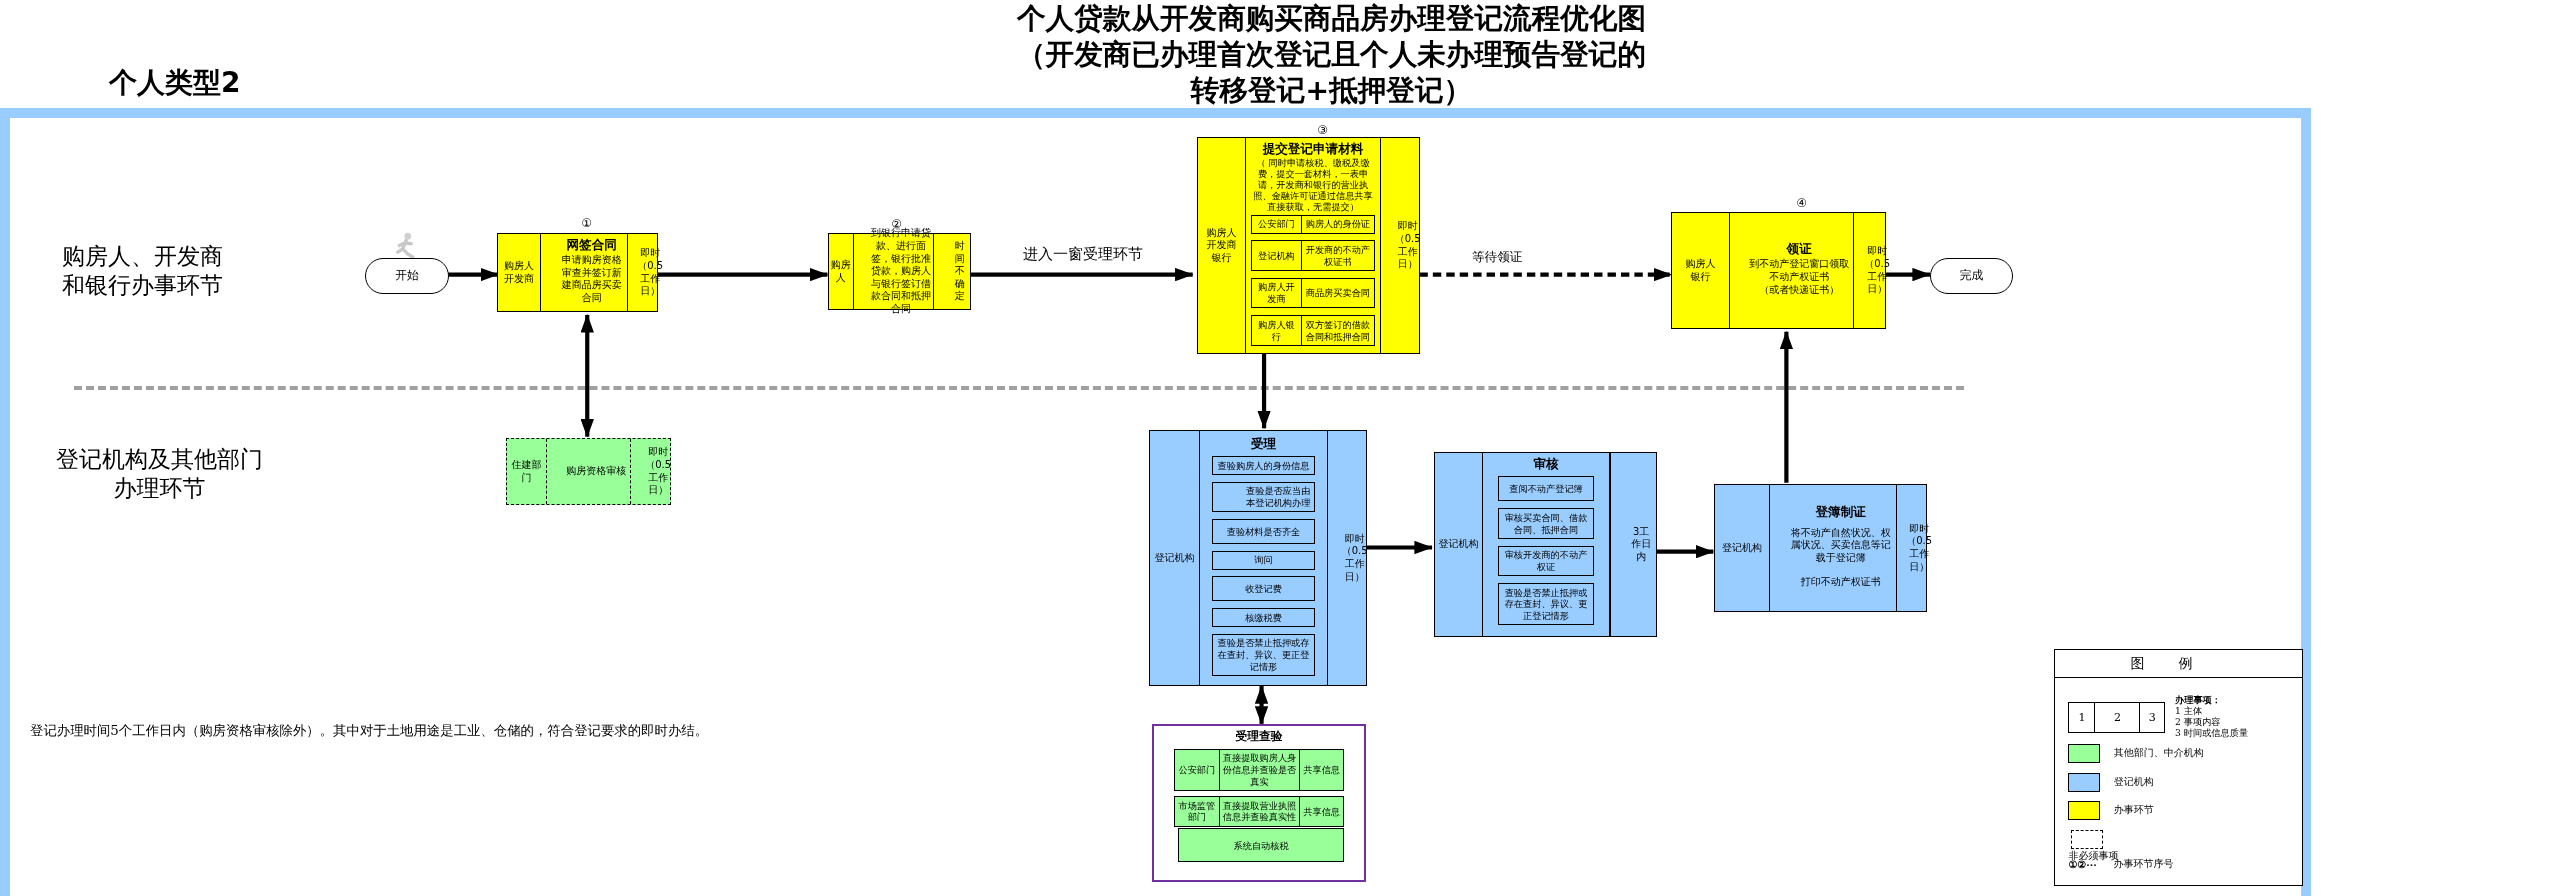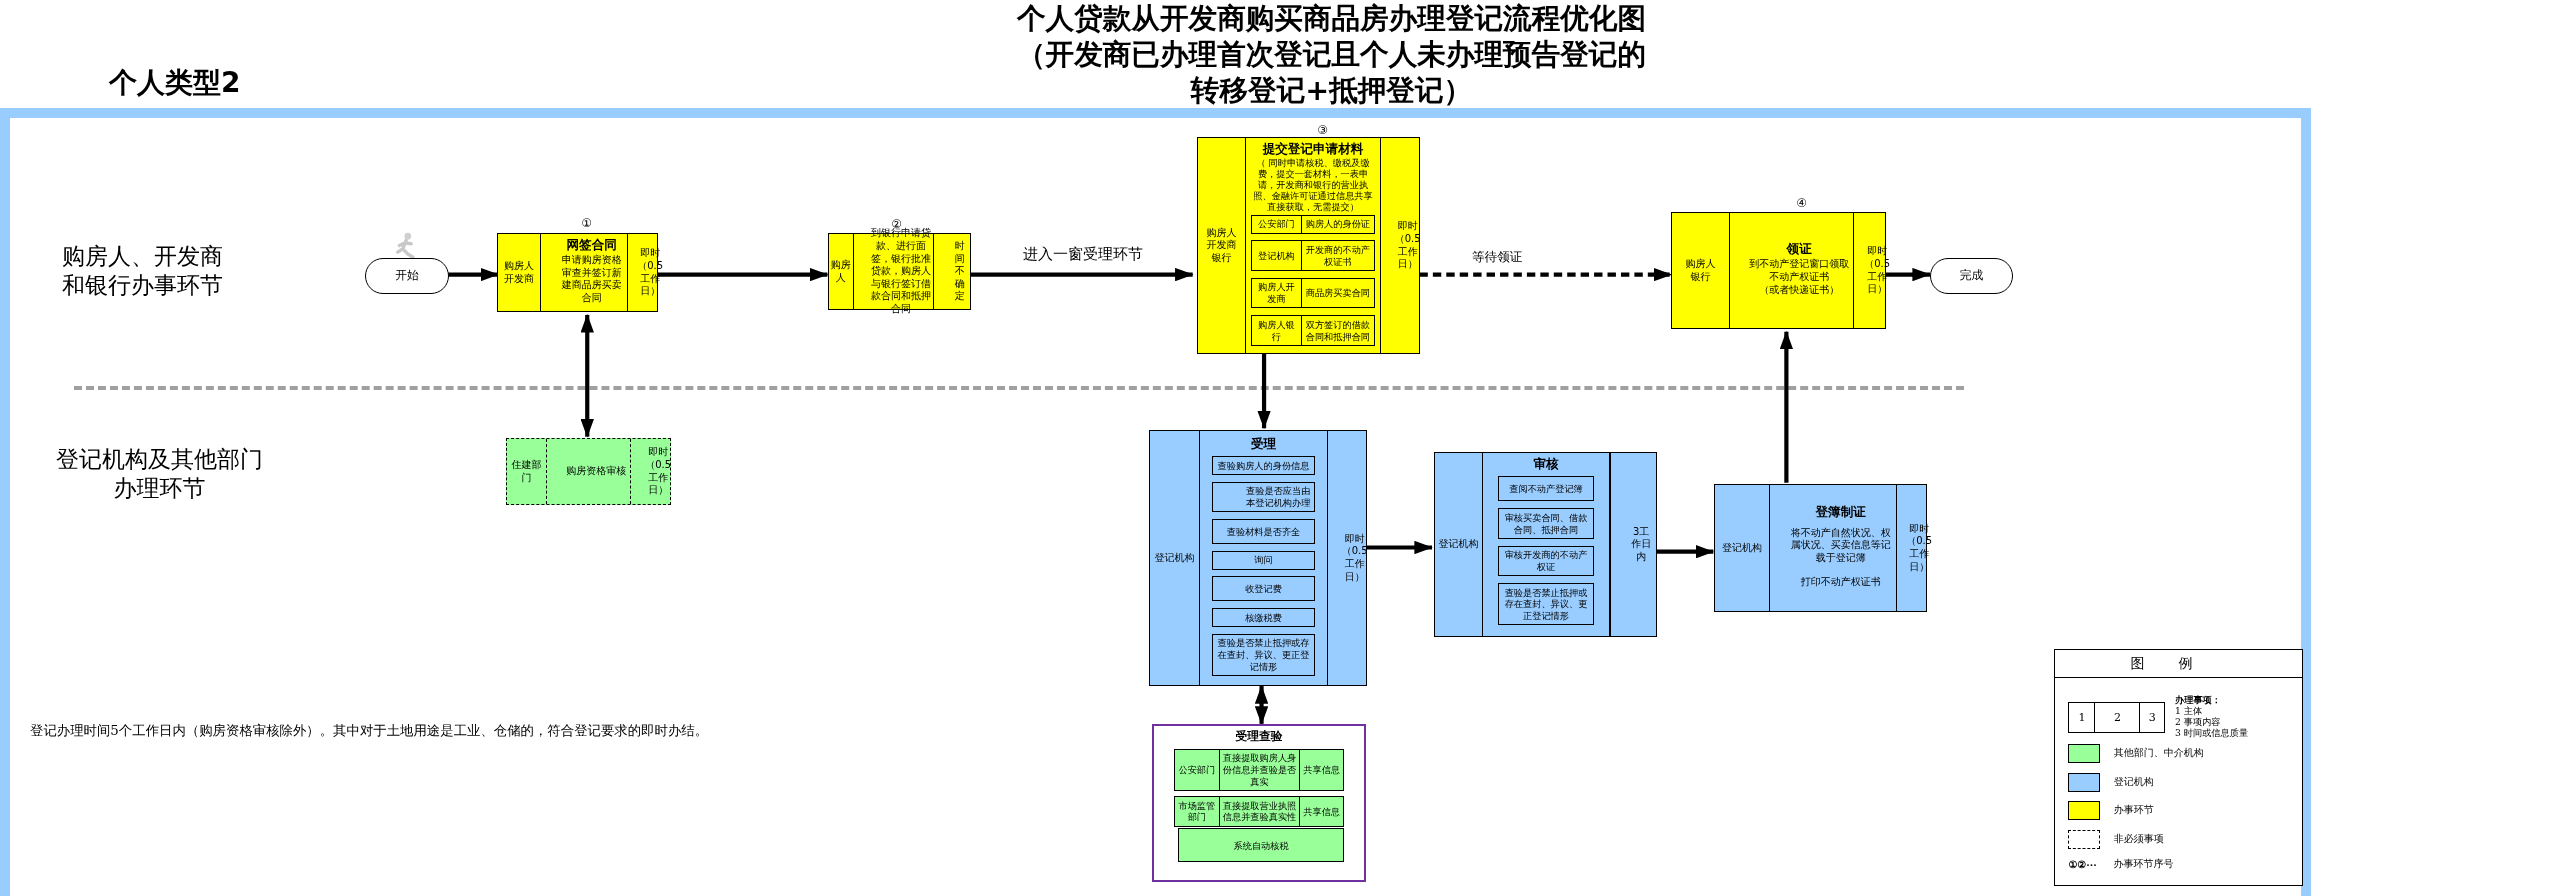--- a/index.html
+++ b/index.html
@@ -234,21 +234,21 @@
     <span>其他部门、中介机构</span>
   </div>
   <div class="legend-row" style="left:13.4px;top:123px;">
     <div class="swatch" style="background:#99ccff;"></div>
     <span>登记机构</span>
   </div>
   <div class="legend-row" style="left:13.4px;top:151px;">
     <div class="swatch" style="background:#ffff00;"></div>
     <span>办事环节</span>
   </div>
-  <div class="legend-row" style="left:13.4px;top:180px;">
+  <div class="legend-row" style="left:13.4px;top:180px;flex-direction:column;">
     <div class="swatch" style="border-style:dashed;background:#fff;"></div>
     <span>非必须事项</span>
   </div>
   <div class="legend-row" style="left:13.4px;top:207px;">
     <span style="width:45px;display:inline-block;font-weight:bold;">①②···</span>
     <span>办事环节序号</span>
   </div>
 </div>
 
 

